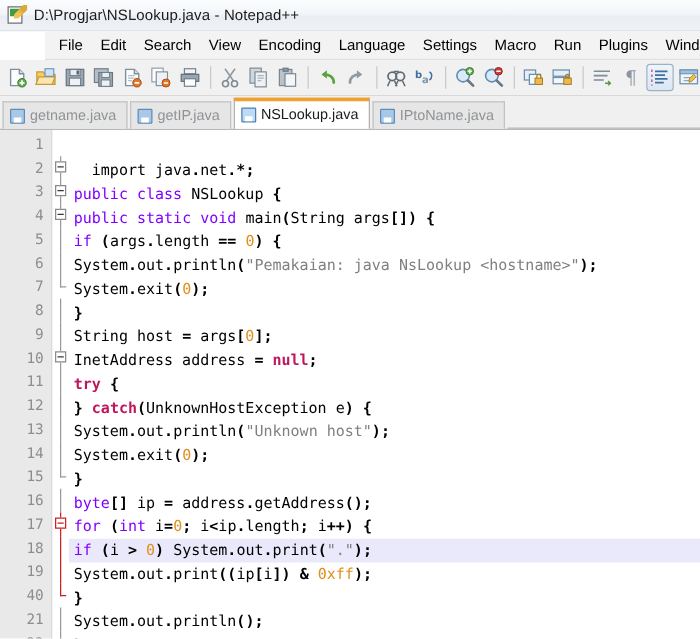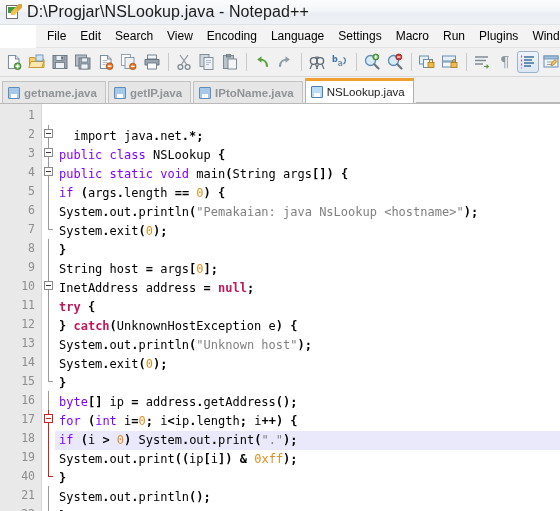--- a/index.html
+++ b/index.html
@@ -57,21 +57,21 @@
   }
   .app-icon .pencil {
     position: absolute;
     right: -1px; top: 0px;
     width: 11px; height: 11px;
     background: linear-gradient(45deg, #f2c14e 40%, #d9a93a 60%);
     transform: rotate(0deg);
     clip-path: polygon(100% 0, 100% 35%, 30% 100%, 0 100%, 0 70%, 70% 0);
   }
   .title-text {
-    font-size: 16px;
+    font-size: 12px;
     color: #1b1b1b;
     letter-spacing: 0.1px;
     white-space: nowrap;
   }
 
   
   .menubar {
     height: 22px;
     min-height: 22px;
     display: flex;
@@ -141,21 +141,20 @@
     padding: 0 8px 0 5px;
     margin-right: 2px;
     font-size: 11.5px;
     color: #8f9396;
     background: #e6e6e6;
     border: 1px solid #c2c2c2;
     border-bottom: none;
     box-sizing: border-box;
     white-space: nowrap;
     cursor: default;
-    font-weight: bold;
   }
   .tab.active {
     height: 25px;
     background: #ffffff;
     color: #1b1b1b;
     border: 1px solid #b0b0b0;
     border-top: 3px solid #f0a030;
     border-bottom: none;
     font-weight: normal;
   }
@@ -509,27 +508,27 @@
 
   <div class="tabbar">
     <div class="tab">
       <span class="tab-icon"></span>
       <span>getname.java</span>
     </div>
     <div class="tab">
       <span class="tab-icon"></span>
       <span>getIP.java</span>
     </div>
+    <div class="tab active">
+      <span class="tab-icon"></span>
+      <span>NSLookup.java</span>
+    </div>
     <div class="tab">
       <span class="tab-icon"></span>
       <span>IPtoName.java</span>
-    </div>
-    <div class="tab active">
-      <span class="tab-icon"></span>
-      <span>NSLookup.java</span>
     </div>
     <div class="tabbar-rest"></div>
   </div>
 
   <div class="editor">
     <div class="gutter" id="gutter">
         <div class="ln">1</div>
         <div class="ln">2</div>
         <div class="ln">3</div>
         <div class="ln">4</div>

